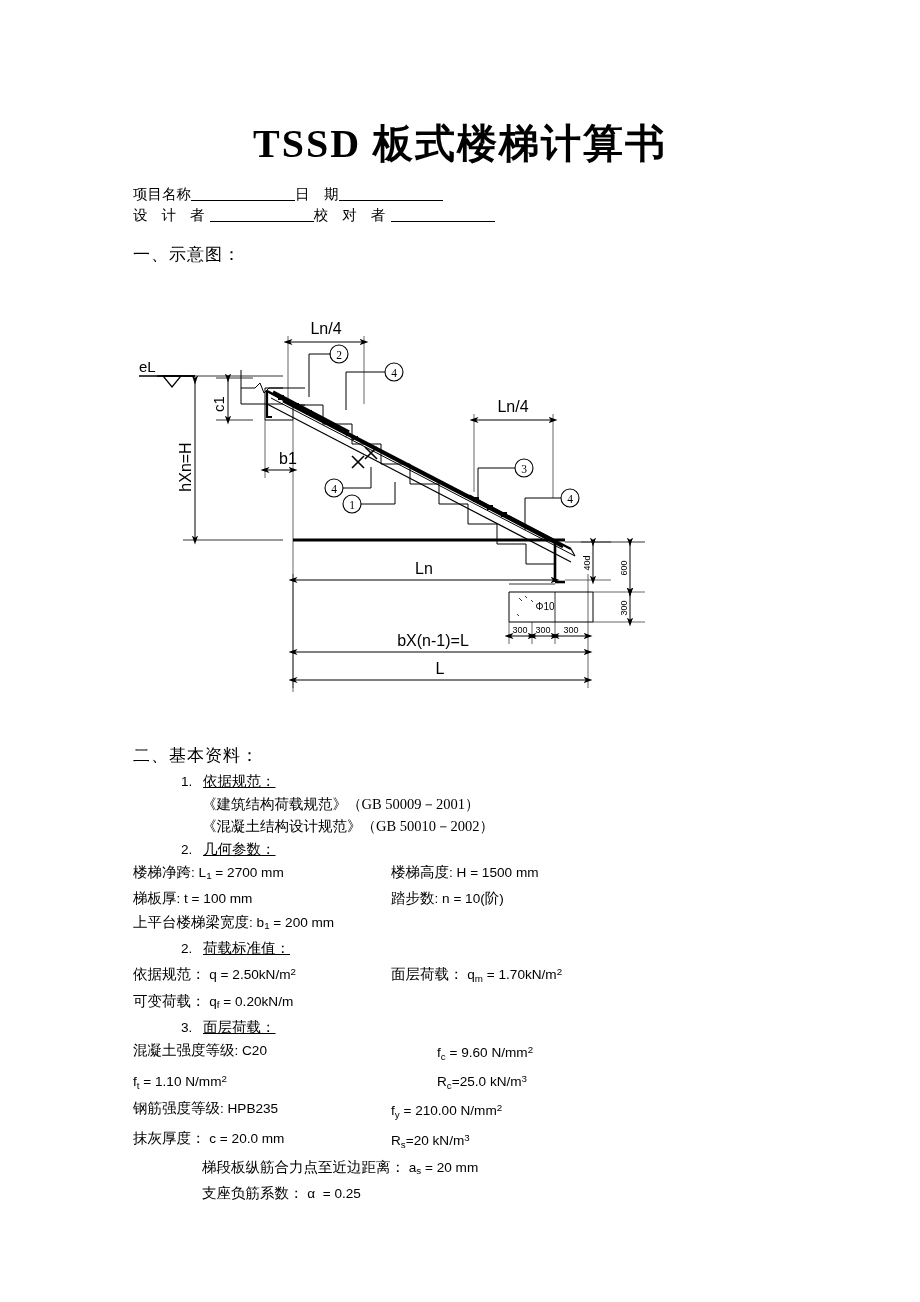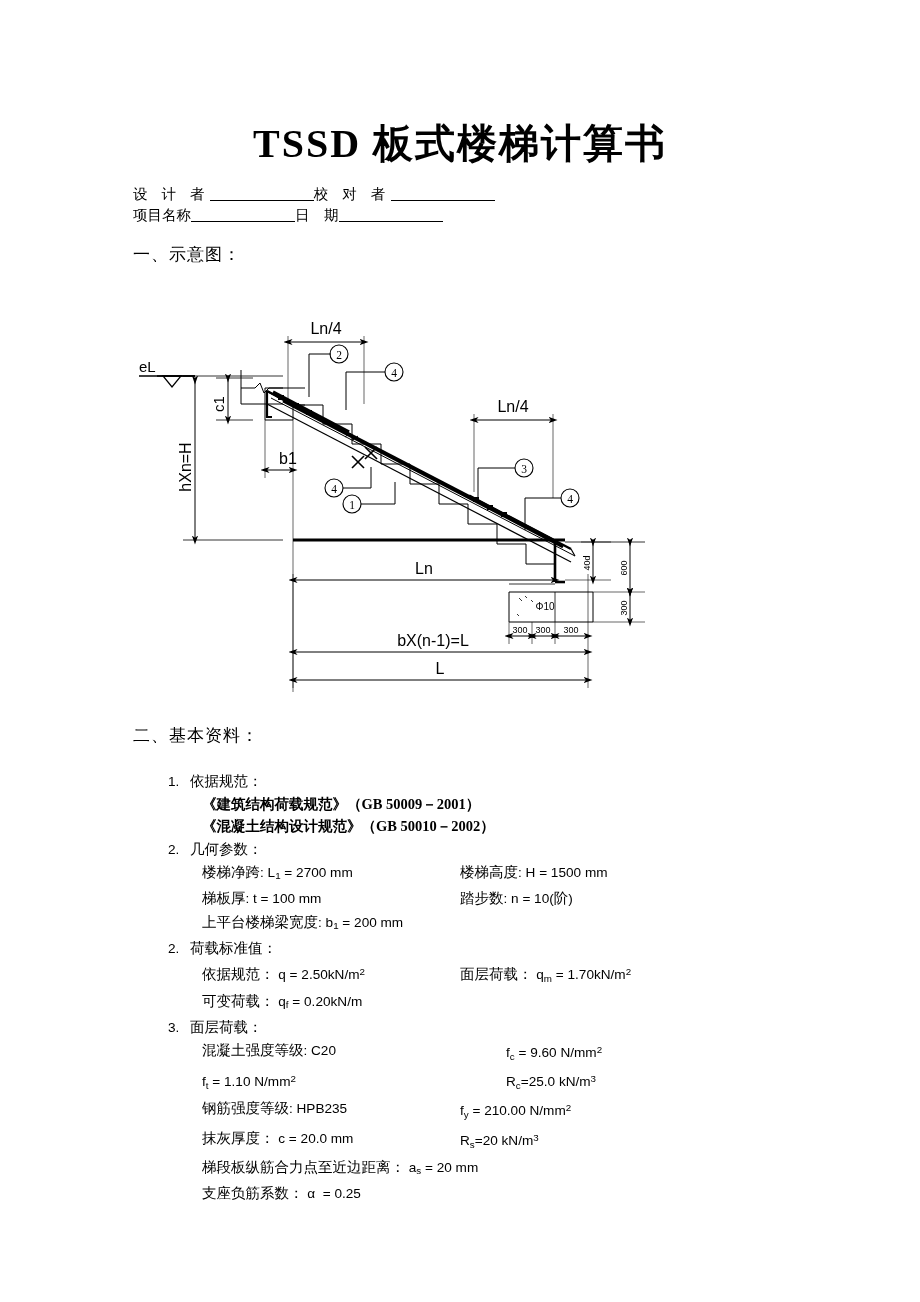--- a/index.html
+++ b/index.html
@@ -60,47 +60,47 @@
   
   .sec-head {
     position: absolute;
     left: 133px;
     font-size: 17px;
     font-family: "Liberation Serif", "DejaVu Serif", serif;
     letter-spacing: 1px;
     white-space: nowrap;
   }
   #sec1 { top: 243px; }
-  #sec2 { top: 724px; }
+  #sec2 { top: 744px; }
 
   
   .body-wrap {
     position: absolute;
     left: 133px;
     top: 770px;
     width: 700px;
     font-size: 13.6px;
     line-height: 22.2px;
     font-family: "Liberation Sans", "DejaVu Sans", sans-serif;
   }
   .num-item { position: relative; }
   .num-head {
-    margin-left: 35px;
+    margin-left: 48px;
     white-space: nowrap;
     font-family: "Liberation Serif", "DejaVu Serif", serif;
     font-size: 14.5px;
+    text-decoration: underline;
   }
   .num-head .idx { display:inline-block; width: 22px; font-family: "Liberation Sans", sans-serif; font-size:13.6px;}
   .sub {
     margin-left: 69px;
     white-space: nowrap;
   }
-  .sub.serif { font-family: "Liberation Serif", "DejaVu Serif", serif; font-size: 14.5px; font-weight: bold; }
+  .sub.serif { font-family: "Liberation Serif", "DejaVu Serif", serif; font-size: 14.5px; }
   .two-col {
-    margin-left: 69px;
     display: flex;
     white-space: nowrap;
   }
   .two-col .c-left  { width: 258px; }
   .two-col .c-right { flex: 1; }
   sub { font-size: 0.72em; vertical-align: -0.25em; }
   sup { font-size: 0.72em; vertical-align: 0.45em; }
   .cjk { font-family: "Liberation Serif", "DejaVu Serif", serif; font-size: 14.5px; }
 
   
@@ -115,24 +115,24 @@
 </style>
 </head>
 <body>
 
 <div class="page">
 
   <div class="doc-title">TSSD 板式楼梯计算书</div>
 
   <div class="hdr-block">
     <div class="hdr-line">
+      <span class="hdr-label">项目名称</span><span class="rule r1"></span><span class="hdr-label">日　期</span><span class="rule r2"></span>
+    </div>
+    <div class="hdr-line">
       <span class="hdr-label spread">设 计 者</span><span class="rule r1"></span><span class="hdr-label spread">校 对 者</span><span class="rule r2"></span>
-    </div>
-    <div class="hdr-line">
-      <span class="hdr-label">项目名称</span><span class="rule r1"></span><span class="hdr-label">日　期</span><span class="rule r2"></span>
     </div>
   </div>
 
   <div class="sec-head" id="sec1">一、示意图：</div>
 
   <div class="diagram">
     <svg width="540" height="400" viewBox="0 0 540 400" xmlns="http://www.w3.org/2000/svg">
       <defs>
         <marker id="ah" markerWidth="9" markerHeight="9" refX="4.5" refY="4.5" orient="auto">
           <path d="M0,1.4 L9,4.5 L0,7.6 L2.3,4.5 Z" fill="#000"></path>

